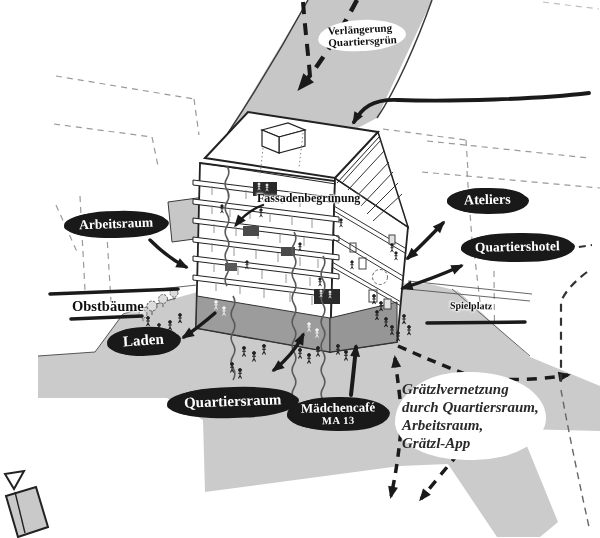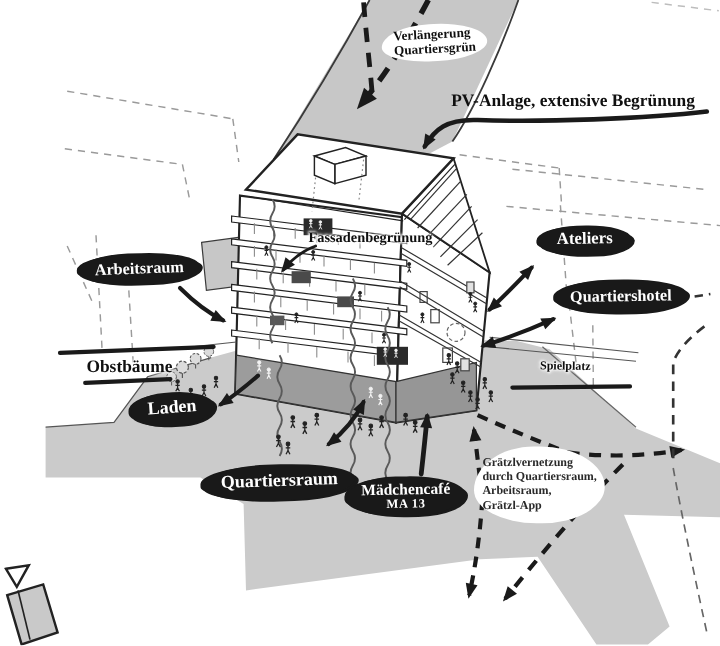--- a/index.html
+++ b/index.html
@@ -235,21 +235,20 @@
     <path d="M71,319 L142,316" stroke-width="3.5"></path>
     <path d="M427,323 L525,322" stroke-width="3.5"></path>
   </g>
 </svg>
 
 <div class="lbl bubble" style="left:318px;top:20px;font-size:11px;padding:4px 10px;transform:rotate(-3deg);">
   <span>Verlängerung</span><br>
   <span>Quartiersgrün</span>
 </div>
 
-<div class="lbl" style="left:376px;top:77px;font-size:14.5px;">PV-Anlage, extensive Begrünung</div>
 
 <div class="lbl halo" style="left:257px;top:192px;font-size:12px;">Fassadenbegrünung</div>
 
 <div class="lbl blob" style="left:66px;top:211px;font-size:13.5px;padding:6px 13px;transform:rotate(-2deg);">Arbeitsraum</div>
 
 
 <div class="lbl halo" style="left:72px;top:299px;font-size:14.5px;">Obstbäume</div>
 
 <div class="lbl blob" style="left:109px;top:327px;font-size:15px;padding:6px 14px;transform:rotate(-4deg);">Laden</div>
 
@@ -259,20 +258,20 @@
 
 <div class="lbl halo" style="left:450px;top:301px;font-size:10px;transform:rotate(1deg);">Spielplatz</div>
 
 <div class="lbl blob" style="left:169px;top:387px;font-size:15px;padding:7px 15px;transform:rotate(-2deg);">Quartiersraum</div>
 
 <div class="lbl blob" style="left:289px;top:397px;font-size:13px;padding:4px 12px;transform:rotate(-1deg);">
   <span>Mädchencafé</span>
   <span class="sub">MA 13</span>
 </div>
 
-<div class="lbl bubble" style="left:395px;top:372px;font-size:10px;padding:8px 7px;color:#2a2a2a;line-height:1.2;">
+<div class="lbl bubble" style="left:395px;top:372px;font-size:15px;padding:8px 7px;color:#2a2a2a;line-height:1.2;font-style:italic;">
   <span>Grätzlvernetzung</span><br>
   <span>durch Quartiersraum,</span><br>
   <span>Arbeitsraum,</span><br>
   <span>Grätzl-App</span>
 </div>
 
 </div>
 
 </body></html>

